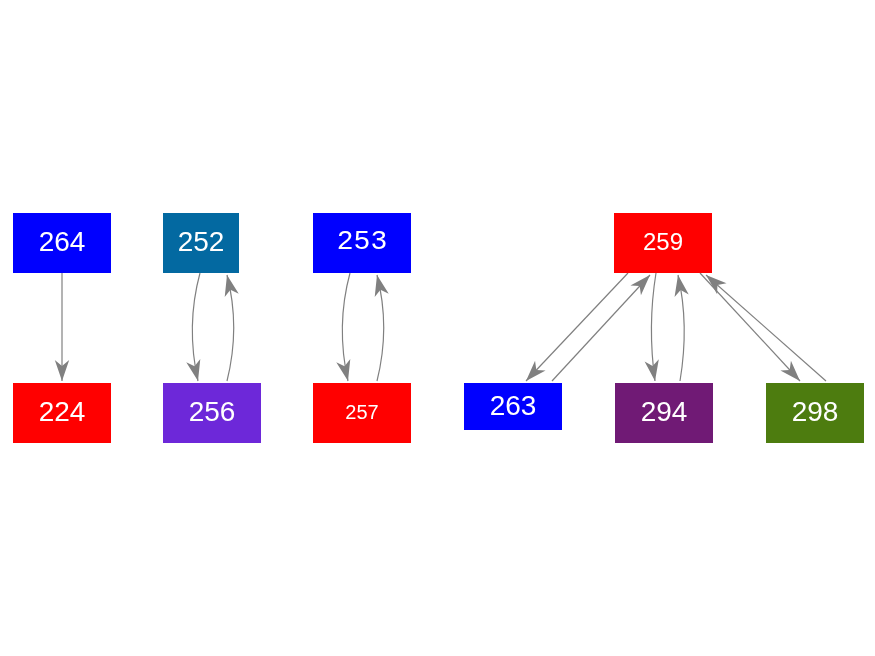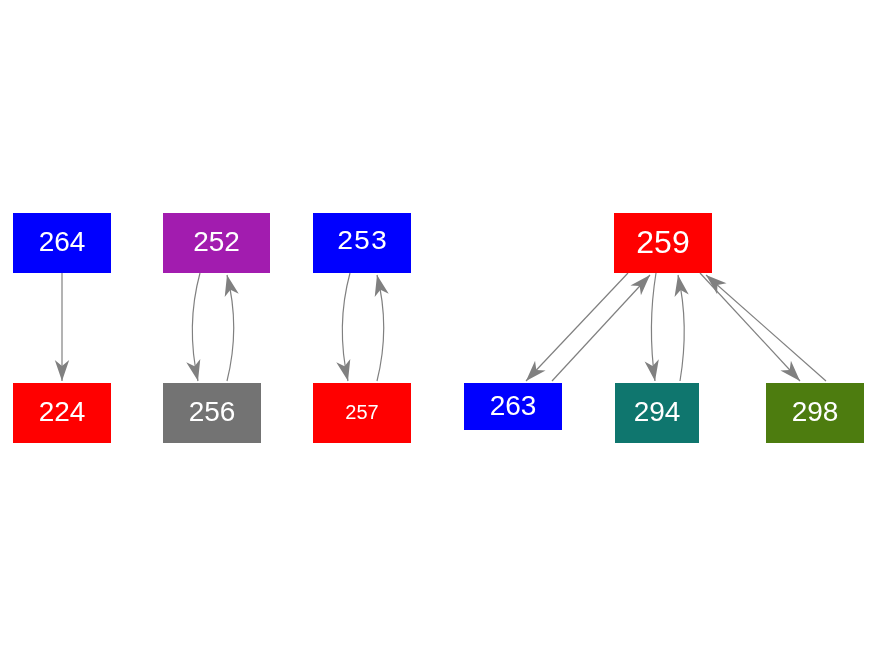--- a/index.html
+++ b/index.html
@@ -80,39 +80,39 @@
       </g>
   </svg>
 
   <div id="nodes-layer">
       <div class="node" style="left: 13px; top: 213px; width: 98px; height: 60px; background: rgb(0, 0, 255); color: rgb(255, 255, 255); font-size: 28px;">
         <span class="node-label">264</span>
       </div>
       <div class="node" style="left: 13px; top: 383px; width: 98px; height: 60px; background: rgb(255, 0, 0); color: rgb(255, 255, 255); font-size: 28px; text-align: right;">
         <span class="node-label">224</span>
       </div>
-      <div class="node" style="left: 163px; top: 213px; width: 107px; height: 60px; background: #a21caf; color: rgb(255, 255, 255); font-size: 28px;">
+      <div class="node" style="left: 163px; top: 213px; width: 76px; height: 60px; background: #0369a1; color: rgb(255, 255, 255); font-size: 28px;">
         <span class="node-label">252</span>
       </div>
-      <div class="node" style="left: 163px; top: 383px; width: 98px; height: 60px; background: #737373; color: rgb(255, 255, 255); font-size: 28px;">
+      <div class="node" style="left: 163px; top: 383px; width: 98px; height: 60px; background: #6d28d9; color: rgb(255, 255, 255); font-size: 28px;">
         <span class="node-label">256</span>
       </div>
       <div class="node" style="left: 313px; top: 213px; width: 98px; height: 60px; background: rgb(0, 0, 255); color: rgb(255, 255, 255); font-size: 28px; font-family: Liberation Mono, monospace;">
         <span class="node-label">253</span>
       </div>
       <div class="node" style="left: 313px; top: 383px; width: 98px; height: 60px; background: rgb(255, 0, 0); color: rgb(255, 255, 255); font-size: 20px;">
         <span class="node-label">257</span>
       </div>
-      <div class="node" style="left: 614px; top: 213px; width: 98px; height: 60px; background: rgb(255, 0, 0); color: rgb(255, 255, 255); font-size: 32px;">
+      <div class="node" style="left: 614px; top: 213px; width: 98px; height: 60px; background: rgb(255, 0, 0); color: rgb(255, 255, 255); font-size: 24px;">
         <span class="node-label">259</span>
       </div>
       <div class="node" style="left: 464px; top: 383px; width: 98px; height: 47px; background: rgb(0, 0, 255); color: rgb(255, 255, 255); font-size: 28px;">
         <span class="node-label">263</span>
       </div>
-      <div class="node" style="left: 615px; top: 383px; width: 84px; height: 60px; background: #0f766e; color: rgb(255, 255, 255); font-size: 28px;">
+      <div class="node" style="left: 615px; top: 383px; width: 98px; height: 60px; background: #701a75; color: rgb(255, 255, 255); font-size: 28px;">
         <span class="node-label">294</span>
       </div>
       <div class="node" style="left: 766px; top: 383px; width: 98px; height: 60px; background: #4d7c0f; color: rgb(255, 255, 255); font-size: 28px;">
         <span class="node-label">298</span>
       </div>
     </div>
 
 </div>
 
 </body></html>

